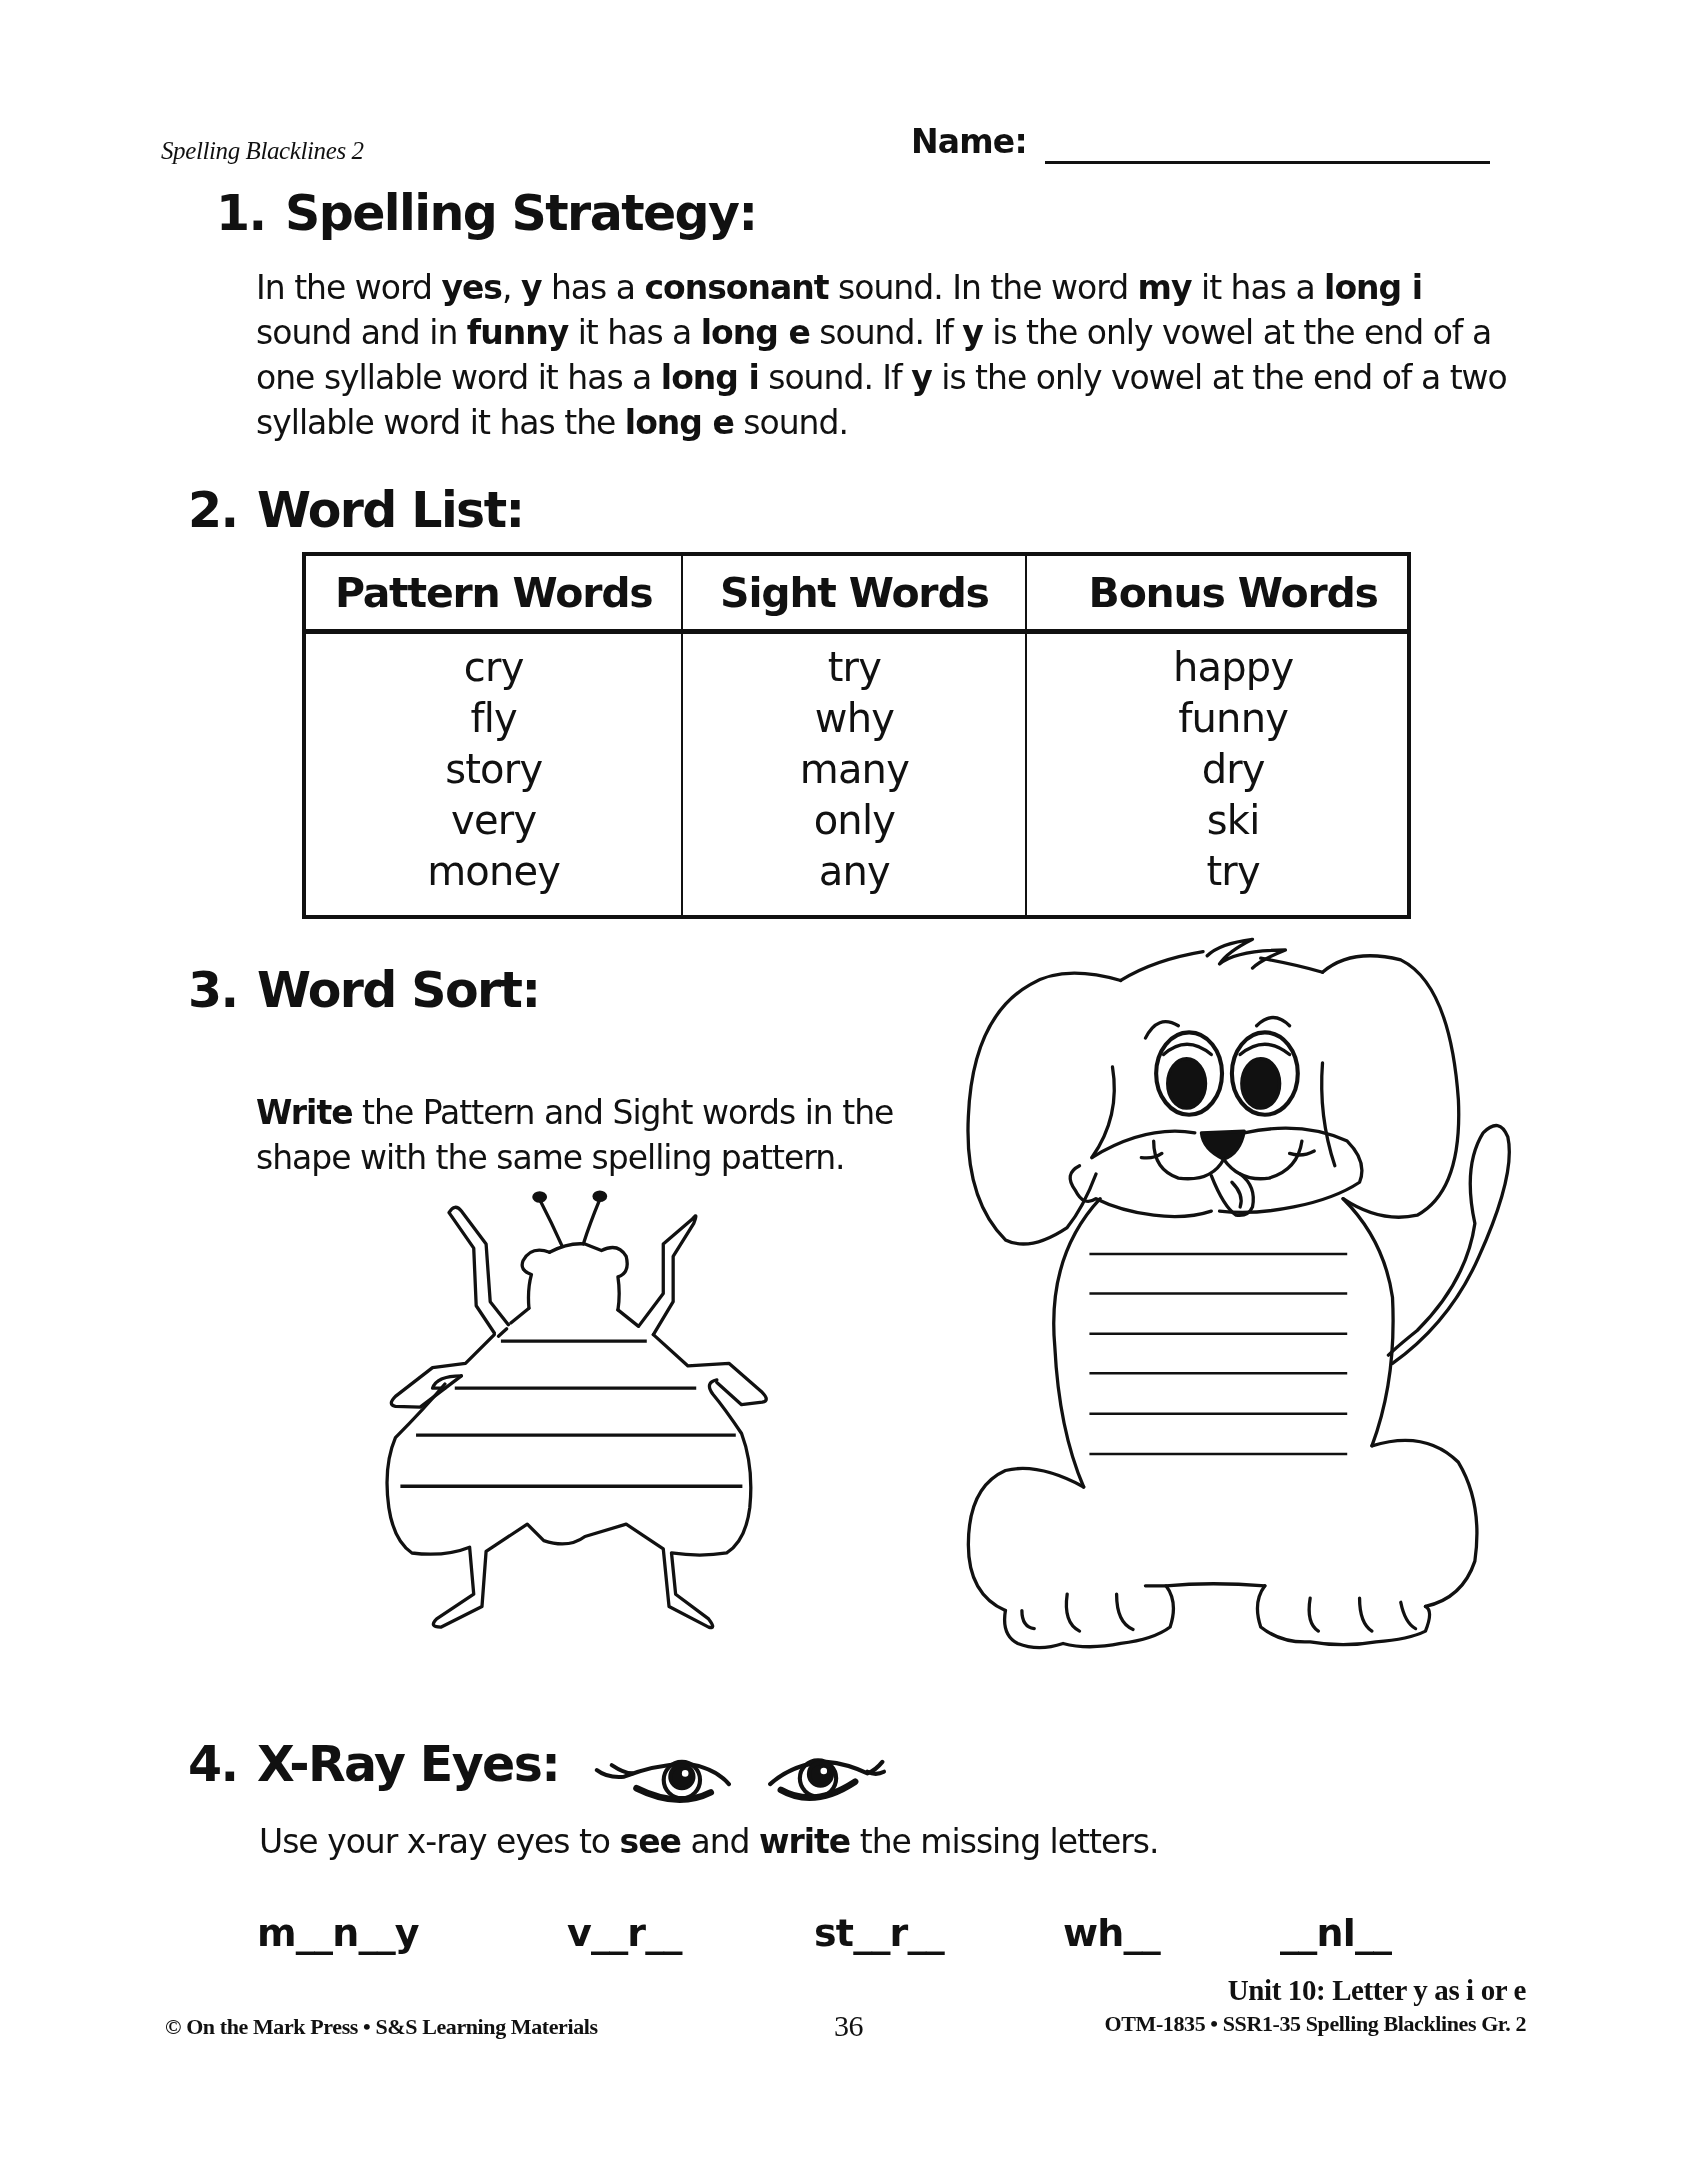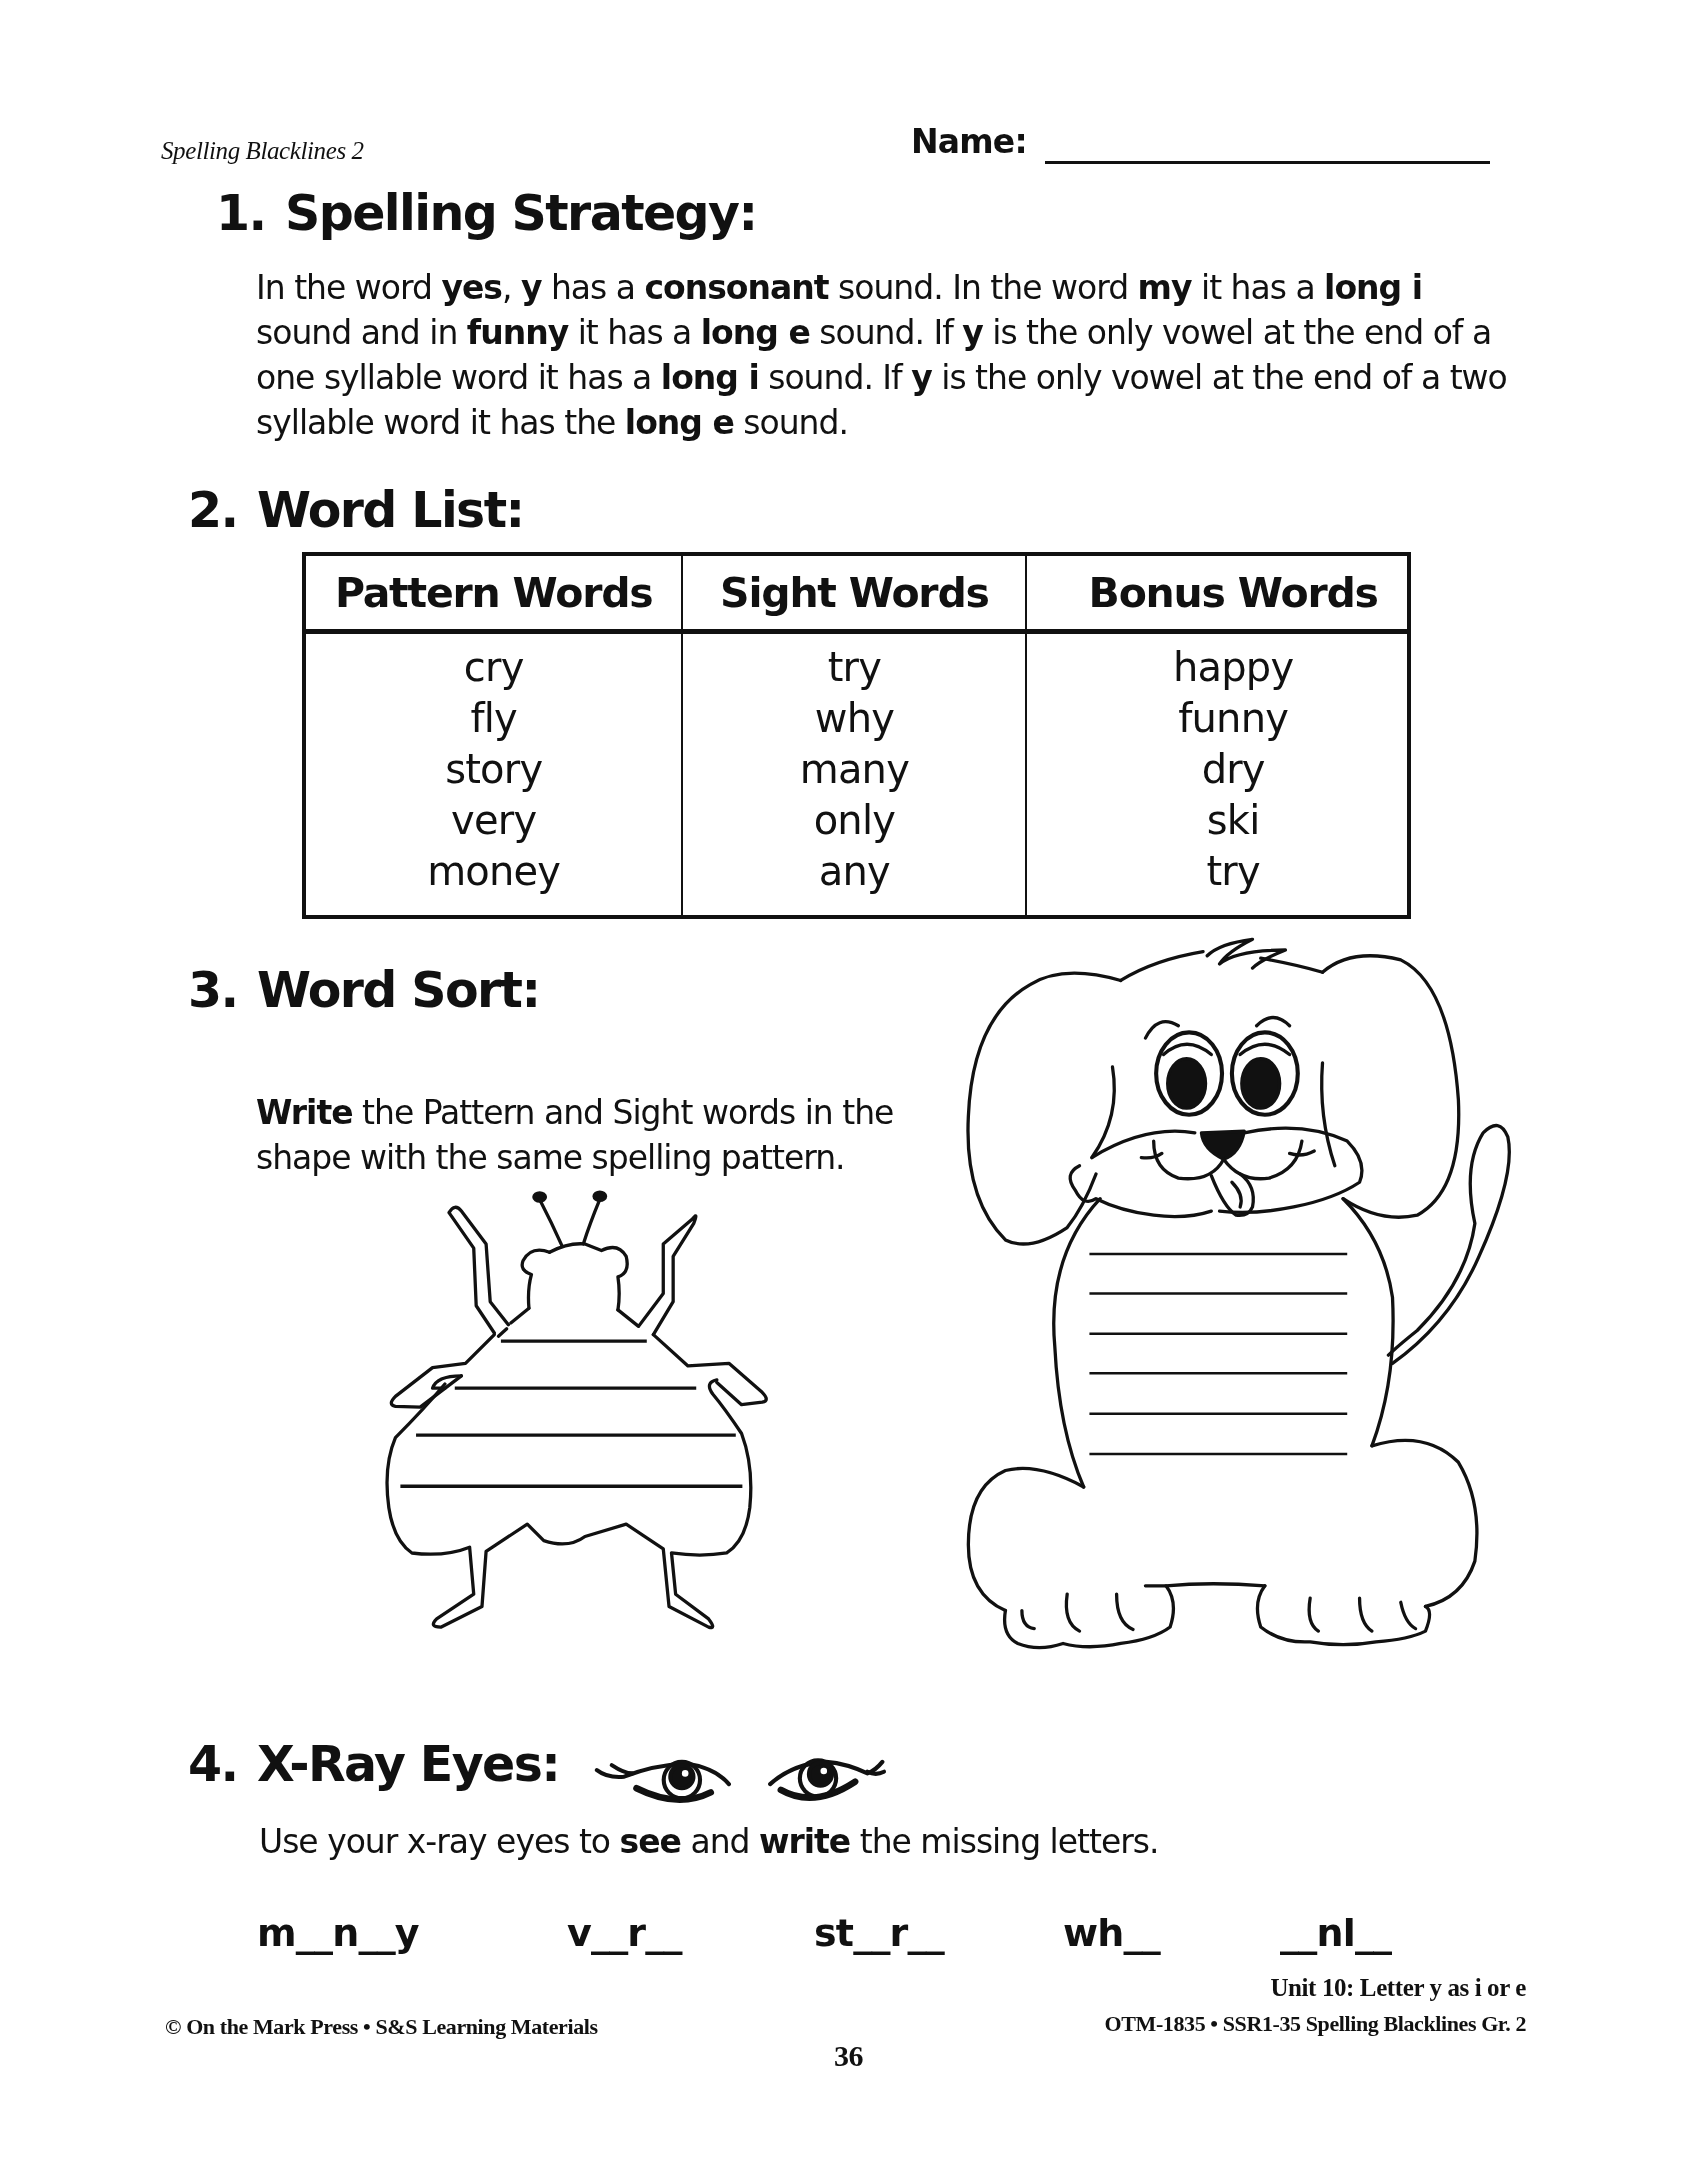--- a/index.html
+++ b/index.html
@@ -30,23 +30,23 @@
   #dog { left: 956px; top: 935px; }
 
   #s4-head { left: 188px; top: 1740px; }
   #eyes { left: 587px; top: 1747px; }
   #s4-text { left: 259px; top: 1819px; }
 
   .blanks { top: 1911px; font-size: 38px; font-weight: bold; letter-spacing: -0.8px; }
   .blank-item { position: absolute; }
 
   .foot { font-family: "Liberation Serif", serif; font-weight: bold; font-size: 22px; letter-spacing: -0.4px; }
-  #unit { right: 161px; top: 1974px; font-size: 25px; margin-left: 28px; }
+  #unit { right: 161px; top: 1974px; font-size: 29px; margin-left: 28px; }
   #copyright { left: 165px; top: 2014px; }
-  #pageno { left: 834px; top: 2009px; font-weight: bold; font-size: 30px; margin-top: 30px; }
+  #pageno { left: 834px; top: 2009px; font-weight: normal; font-size: 30px; }
   #code { right: 161px; top: 2011px; }
   svg { overflow: visible; }
   .ln { stroke: #111; fill: none; stroke-linecap: round; stroke-linejoin: round; }
 </style>
 </head>
 <body>
 
 <div class="abs series-title">Spelling Blacklines 2</div>
 <div class="abs name-label">Name:</div>
 <div class="abs name-line"></div>

